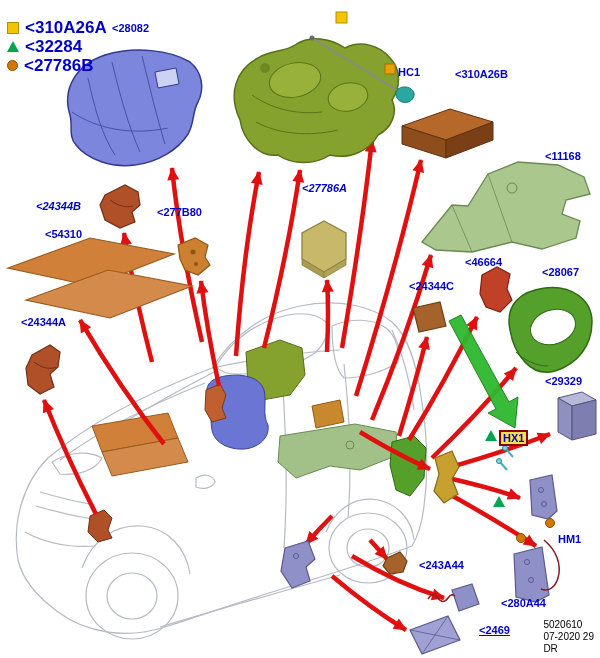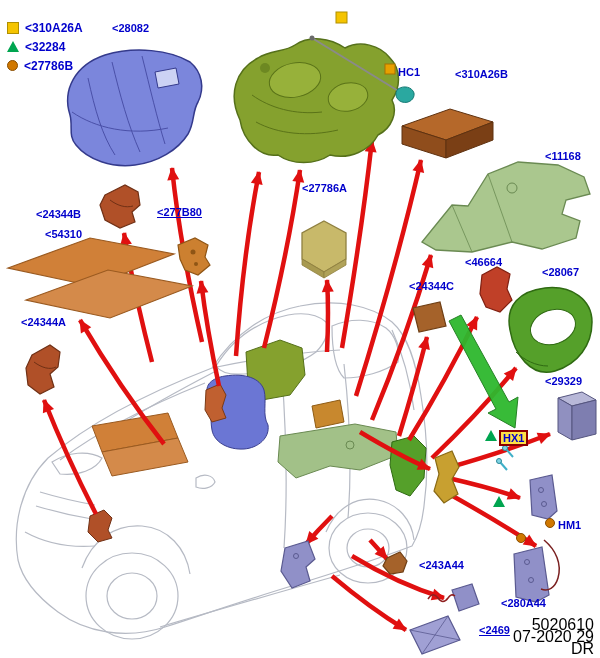--- a/index.html
+++ b/index.html
@@ -12,22 +12,22 @@
   .part-label {
     position:absolute; color:#0000cc; font-size:11px; font-weight:bold;
     white-space:nowrap; pointer-events:auto; line-height:12px;
   }
   .part-label.boxed { border:2px solid #8b0000; padding:0 2px; background:#fde047; }
   .legend { position:absolute; left:7px; top:18px; }
   .legend-row { display:flex; align-items:center; gap:6px; height:19px; }
   .lg-square { width:10px; height:10px; background:#f5c400; border:1px solid #b08f00; }
   .lg-triangle { width:0; height:0; border-left:6px solid transparent; border-right:6px solid transparent; border-bottom:11px solid #00a550; }
   .lg-circle { width:9px; height:9px; border-radius:50%; background:#d07800; border:1px solid #8a4e00; }
-  .lg-label { color:#0000cc; font-size:12px; font-weight:bold; }
-  .footer { position:absolute; right:6px; bottom:3px; text-align:right; font-size:16px; color:#000; line-height:12px; }
+  .lg-label { color:#0000cc; font-size:17px; font-weight:bold; }
+  .footer { position:absolute; right:6px; bottom:3px; text-align:left; font-size:10px; color:#000; line-height:12px; }
 </style>
 </head>
 <body>
 
 <div class="stage">
 
   <svg width="600" height="658" viewBox="0 0 600 658">
     <defs>
       <marker id="ah" markerUnits="userSpaceOnUse" markerWidth="16" markerHeight="14" refX="13" refY="7" orient="auto">
         <path d="M 1,1 L 14,7 L 1,13 Z" fill="#e01010"></path>
@@ -252,31 +252,31 @@
       <span class="lg-circle"></span>
       <span class="lg-label">&lt;27786B</span>
     </div>
   </div>
 
   <div class="label-layer">
       <div class="part-label" style="left: 112px; top: 22px;">&lt;28082</div>
       <div class="part-label" style="left: 398px; top: 66px;">HC1</div>
       <div class="part-label" style="left: 455px; top: 68px; text-align: center;">&lt;310A26B</div>
       <div class="part-label" style="left: 510px; top: 150px; margin-left: 35px;">&lt;11168</div>
-      <div class="part-label" style="left: 302px; top: 182px;">&lt;27786A</div>
-      <div class="part-label" style="left: 157px; top: 206px; text-decoration: underline;">&lt;277B80</div>
-      <div class="part-label" style="left: 36px; top: 208px;">&lt;24344B</div>
+      <div class="part-label" style="left: 302px; top: 182px; font-style: italic;">&lt;27786A</div>
+      <div class="part-label" style="left: 157px; top: 206px;">&lt;277B80</div>
+      <div class="part-label" style="left: 36px; top: 200px; font-style: italic;">&lt;24344B</div>
       <div class="part-label" style="left: 45px; top: 228px;">&lt;54310</div>
       <div class="part-label" style="left: 21px; top: 316px;">&lt;24344A</div>
       <div class="part-label" style="left: 465px; top: 256px;">&lt;46664</div>
       <div class="part-label" style="left: 409px; top: 280px;">&lt;24344C</div>
       <div class="part-label" style="left: 542px; top: 266px;">&lt;28067</div>
       <div class="part-label" style="left: 545px; top: 375px;">&lt;29329</div>
       <div class="part-label boxed" style="left: 499px; top: 430px;">HX1</div>
-      <div class="part-label" style="left: 558px; top: 519px;">HM1</div>
+      <div class="part-label" style="left: 558px; top: 533px;">HM1</div>
       <div class="part-label" style="left: 419px; top: 559px;">&lt;243A44</div>
       <div class="part-label" style="left: 501px; top: 597px;">&lt;280A44</div>
       <div class="part-label" style="left: 479px; top: 624px; text-decoration: underline;">&lt;2469</div>
     </div>
 
   <div class="footer">
     <div>5020610</div>
     <div>07-2020 29</div>
     <div>DR</div>
   </div>

